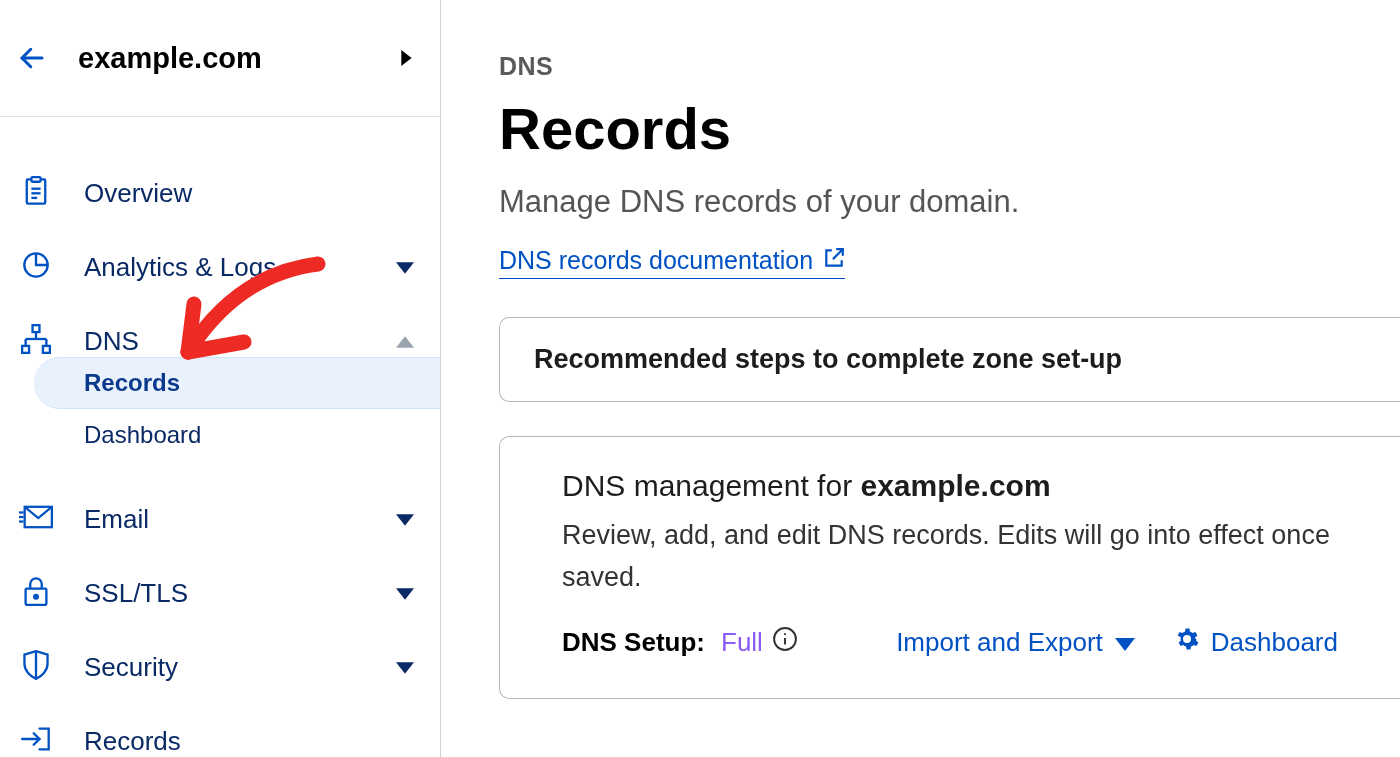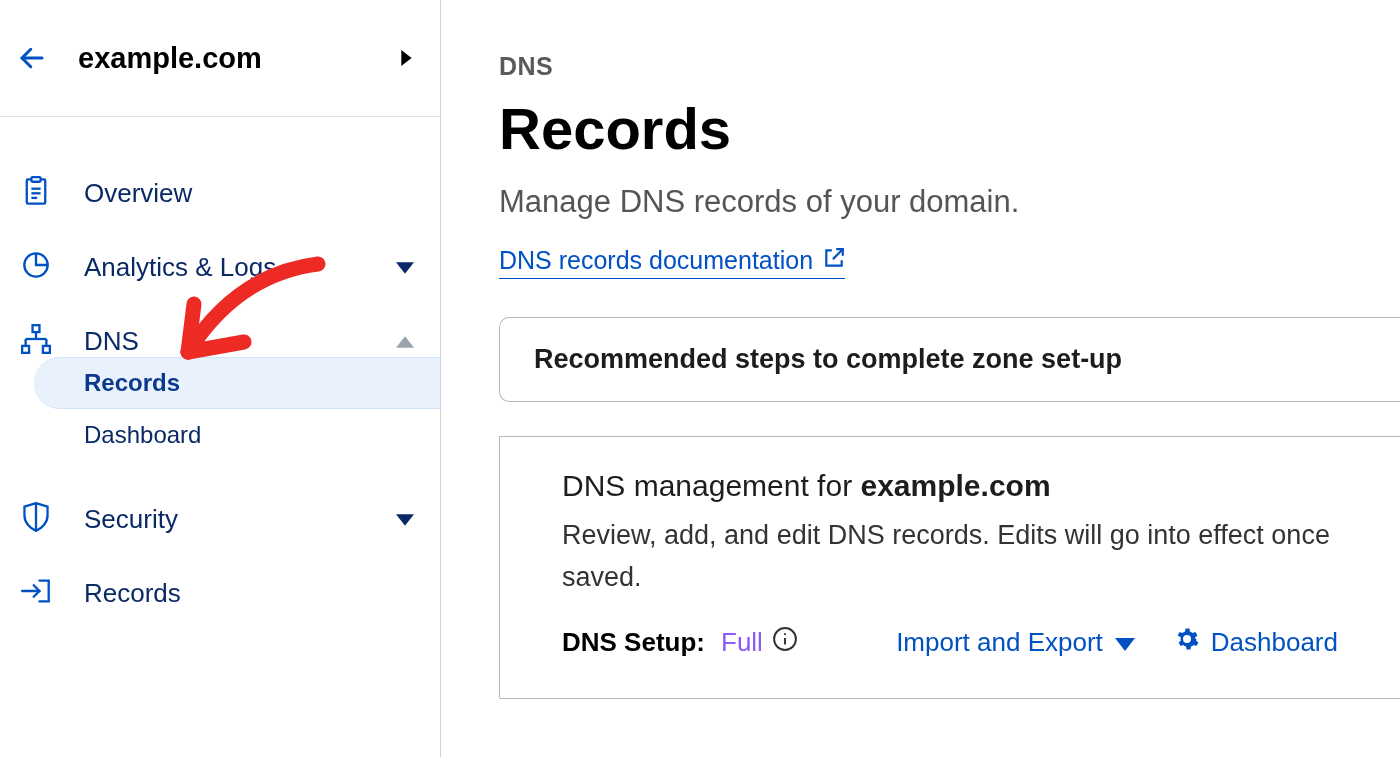--- a/index.html
+++ b/index.html
@@ -79,21 +79,21 @@
     border-radius:10px;
     margin-top: 38px;
     padding: 26px 34px;
     border-right: none;
     border-top-right-radius:0;
     border-bottom-right-radius:0;
   }
   .panel-steps { font-size: 27px; font-weight:600; color:#1d1d1d;}
   .panel2 {
     border:1px solid #b9b9b9;
-    border-radius:2px;
+    border-radius:10px;
     margin-top: 34px;
     padding: 32px 62px 40px 62px;
     border-right: none;
     border-top-right-radius:0;
     border-bottom-right-radius:0;
   }
   .mgmt-title { font-size: 30px; color:#1d1d1d; }
   .mgmt-title b { font-weight:700; }
   .mgmt-desc { font-size: 27px; color:#333; margin-top: 12px; line-height:1.55; max-width: 780px;}
   .mgmt-row { display:flex; align-items:center; margin-top: 28px; gap:40px; flex-wrap:wrap;}
@@ -183,21 +183,53 @@
       </div>
       <div class="subnav">
         <div class="sub-item active">
           <span>Records</span>
         </div>
         <div class="sub-item">
           <span>Dashboard</span>
         </div>
       </div>
 
-
+      <div class="nav-item">
+        <span class="nav-icon">
+          <svg width="34" height="24" viewBox="0 0 30 20" fill="none" stroke="#0051c3" stroke-width="2">
+              <rect x="5" y="1" width="24" height="18"></rect>
+              <polyline points="5,1 17,11 29,1"></polyline>
+              <line x1="0" y1="6" x2="4" y2="6"></line>
+              <line x1="0" y1="10" x2="4" y2="10"></line>
+              <line x1="0" y1="14" x2="4" y2="14"></line>
+            </svg>
+        </span>
+        <span class="nav-label">Email</span>
+        <span class="nav-chevron">
+          <svg width="18" height="12" viewBox="0 0 14 9" fill="#0a2a66">
+              <polygon points="0,0 14,0 7,9"></polygon>
+            </svg>
+        </span>
+      </div>
+
+      <div class="nav-item">
+        <span class="nav-icon">
+          <svg width="26" height="30" viewBox="0 0 22 26" fill="none" stroke="#0051c3" stroke-width="2">
+              <rect x="2" y="11" width="18" height="14" rx="1"></rect>
+              <path d="M6 11 V7 a5 5 0 0 1 10 0 V11"></path>
+              <circle cx="11" cy="18" r="1.6" fill="#0051c3"></circle>
+            </svg>
+        </span>
+        <span class="nav-label">SSL/TLS</span>
+        <span class="nav-chevron">
+          <svg width="18" height="12" viewBox="0 0 14 9" fill="#0a2a66">
+              <polygon points="0,0 14,0 7,9"></polygon>
+            </svg>
+        </span>
+      </div>
 
       <div class="nav-item">
         <span class="nav-icon">
           <svg width="26" height="30" viewBox="0 0 22 26" fill="none" stroke="#0051c3" stroke-width="2">
               <path d="M11 1 L21 4 V12 C21 18 16 23 11 25 C6 23 1 18 1 12 V4 Z"></path>
               <line x1="11" y1="1" x2="11" y2="25"></line>
             </svg>
         </span>
         <span class="nav-label">Security</span>
         <span class="nav-chevron">

